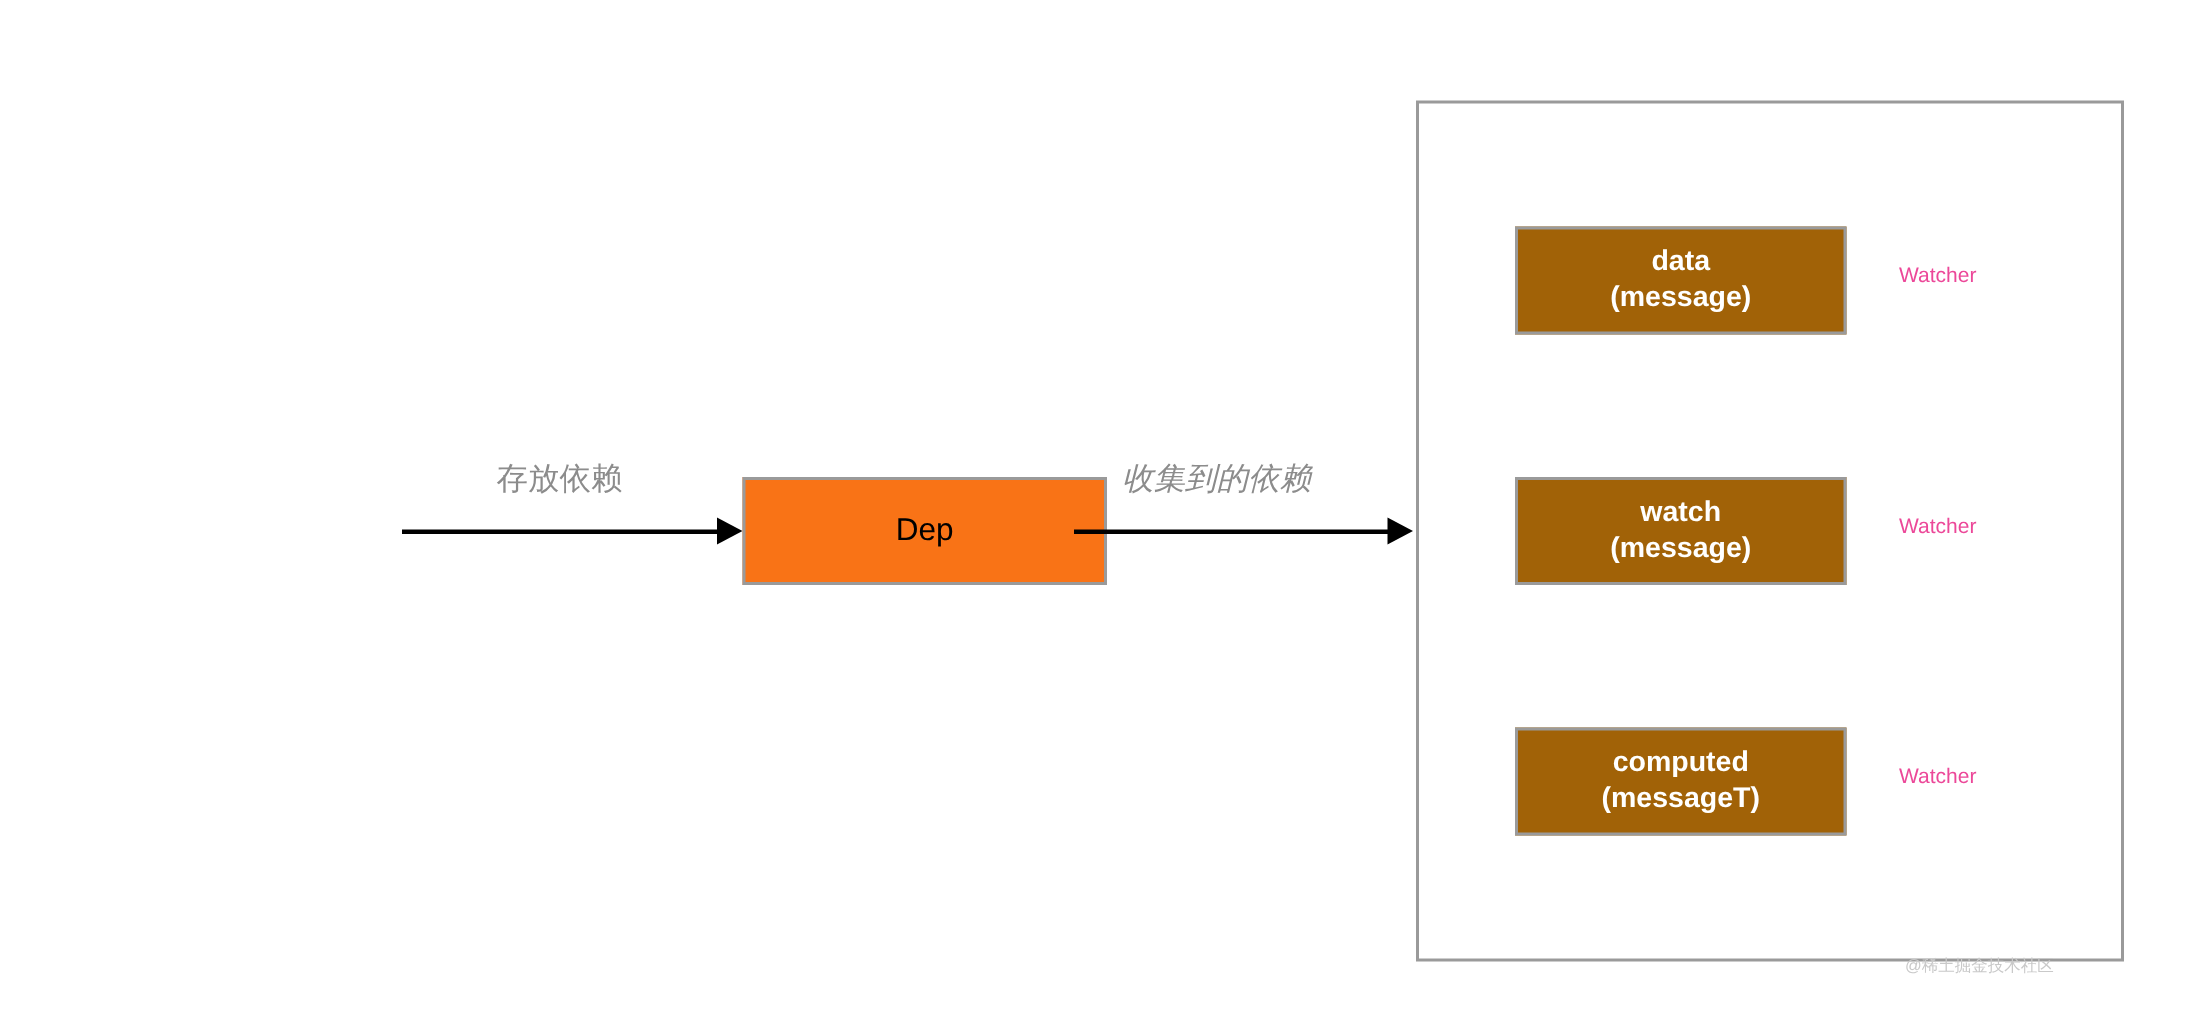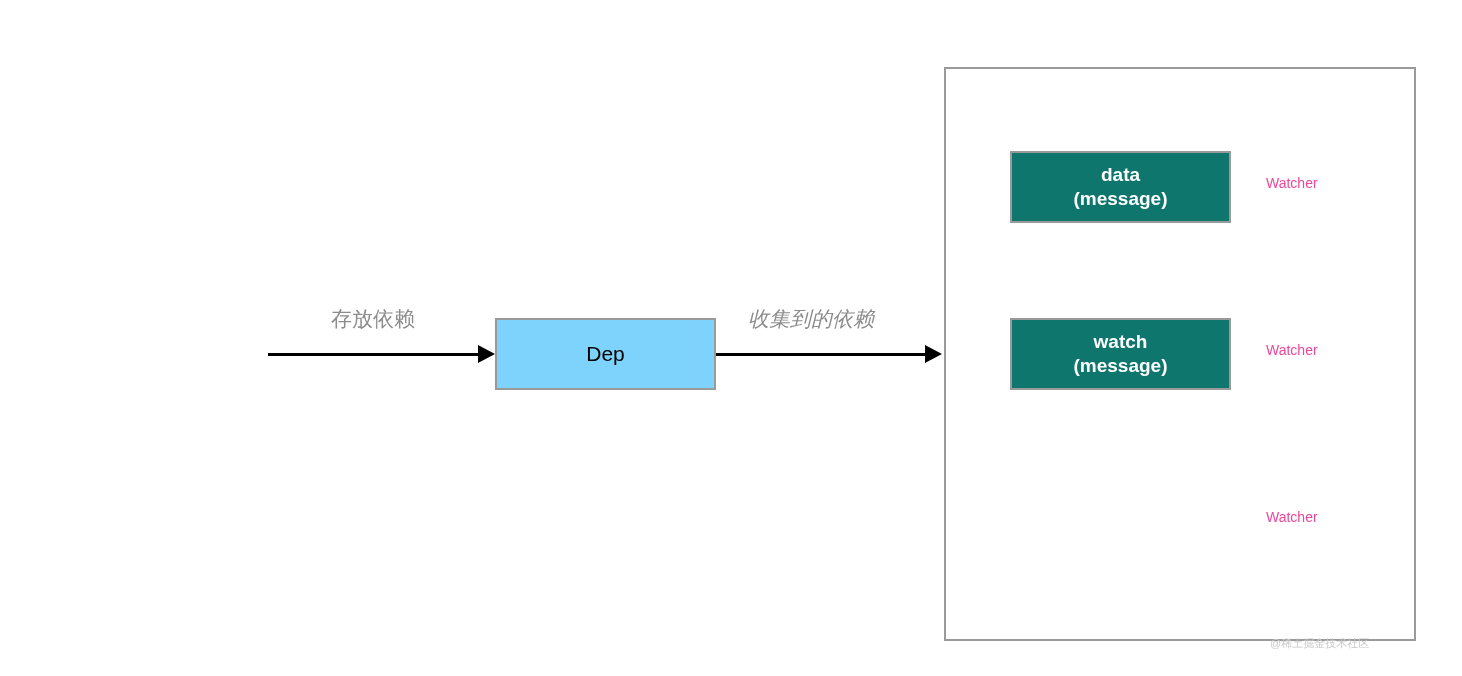--- a/index.html
+++ b/index.html
@@ -36,23 +36,23 @@
     height: 72px;
     background: #c3c3f5;
     color: #000000;
     font-size: 21px;
   }
 
   
   .node-dep {
     left: 495px;
     top: 318px;
-    width: 221px;
+    width: 243px;
     height: 72px;
-    background: #7dd3fc;
+    background: #f97316;
     color: #000000;
     font-size: 21px;
   }
 
   
   .watcher-container {
     position: absolute;
     left: 944px;
     top: 67px;
     width: 472px;
@@ -60,21 +60,21 @@
     box-sizing: border-box;
     border: 2px solid #9a9a9a;
     background: transparent;
   }
 
   
   .node-watcher {
     left: 1010px;
     width: 221px;
     height: 72px;
-    background: #0f766e;
+    background: #a16207;
     color: #ffffff;
     font-size: 19px;
     font-weight: bold;
     flex-direction: column;
   }
   .node-watcher .l1, .node-watcher .l2 { display: block; }
 
   .watcher-1 { top: 151px; }
   .watcher-2 { top: 318px; align-items: center; }
   .watcher-3 { top: 485px; }
@@ -156,17 +156,21 @@
     <span class="l2">(message)</span>
   </div>
   <div class="watcher-label wl-1">Watcher</div>
 
   <div class="box node-watcher watcher-2">
     <span class="l1">watch</span>
     <span class="l2">(message)</span>
   </div>
   <div class="watcher-label wl-2">Watcher</div>
 
+  <div class="box node-watcher watcher-3">
+    <span class="l1">computed</span>
+    <span class="l2">(messageT)</span>
+  </div>
   <div class="watcher-label wl-3">Watcher</div>
 
   <div class="watermark">@稀土掘金技术社区</div>
 
 </div>
 
 </body></html>

